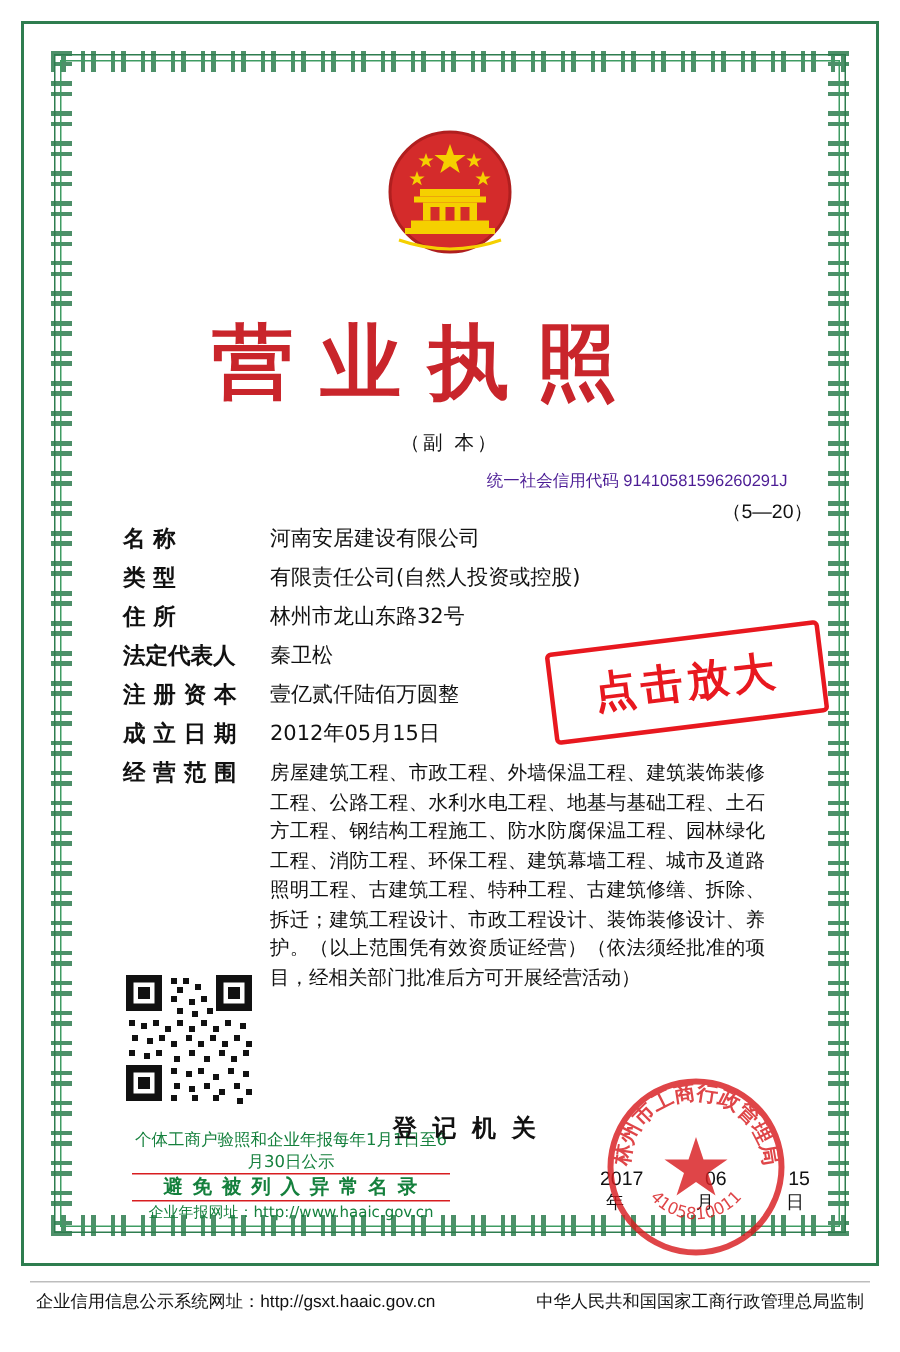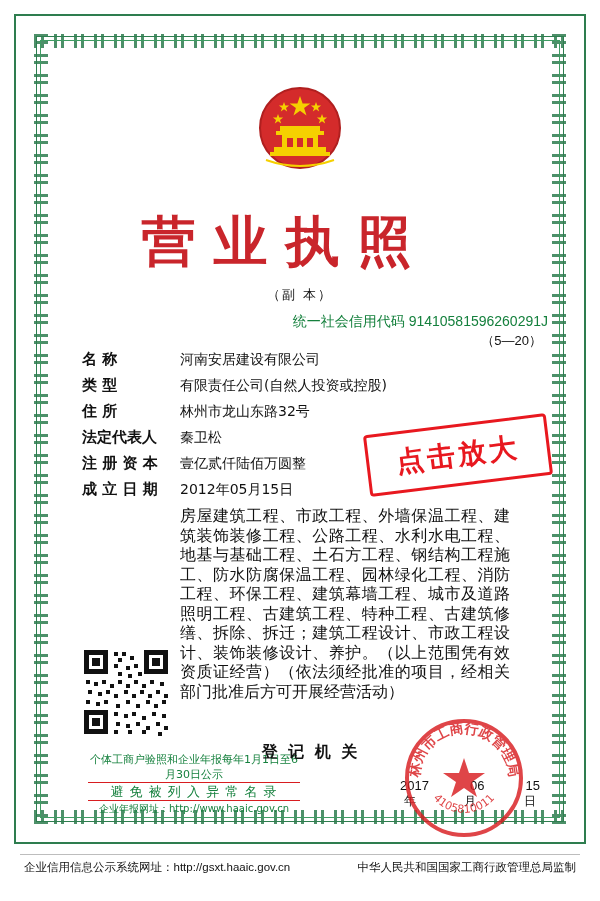--- a/index.html
+++ b/index.html
@@ -94,44 +94,44 @@
     text-align: center;
     font-family: "DejaVu Serif", serif;
     font-size: 13px;
     color: #111;
     letter-spacing: 2px;
   }
 
   
   .credit-code {
     position: absolute;
-    right: 52px;
+    right: 75px;
     top: 313px;
-    font-size: 14px;
-    color: #15803d;
+    font-size: 11px;
+    color: #4c1d95;
     white-space: nowrap;
   }
   .page-no {
     position: absolute;
     right: 58px;
     top: 332px;
     font-size: 13px;
     color: #111;
   }
 
   
   .fields {
     position: absolute;
     left: 82px;
     top: 350px;
     width: 440px;
   }
   .row {
     display: flex;
-    align-items: flex-end;
+    align-items: flex-start;
     margin-bottom: 7px;
   }
   .row-label {
     width: 84px;
     flex: 0 0 84px;
     font-size: 15px;
     font-weight: bold;
     color: #111;
     font-family: "DejaVu Sans", sans-serif;
     letter-spacing: 0;
@@ -139,21 +139,21 @@
     justify-content: space-between;
   }
   .row-value {
     font-size: 14px;
     color: #111;
     font-family: "DejaVu Sans", sans-serif;
     padding-left: 14px;
     line-height: 19px;
   }
   .scope-value {
-    font-size: 16px;
+    font-size: 13px;
     color: #111;
     font-family: "DejaVu Sans", sans-serif;
     padding-left: 14px;
     line-height: 19.5px;
     width: 330px;
     text-align: justify;
   }
 
   
   .zoom-badge {
@@ -191,21 +191,21 @@
     position: absolute;
     left: 88px;
     top: 752px;
     width: 212px;
     text-align: center;
     color: #15803d;
     font-family: "DejaVu Sans", sans-serif;
     line-height: 15px;
   }
   .warn .w1 { font-size: 11px; letter-spacing: 0px; }
-  .warn .w2 { font-size: 13px; font-weight: normal; letter-spacing: 1px; border-top:1px solid #d81d20; border-bottom:1px solid #d81d20; padding: 1px 0; }
+  .warn .w2 { font-size: 13px; font-weight: bold; letter-spacing: 1px; border-top:1px solid #d81d20; border-bottom:1px solid #d81d20; padding: 1px 0; }
   .warn .w3 { font-size: 10px; }
 
   
   .reg-authority {
     position: absolute;
     left: 0;
     top: 742px;
     width: 600px;
     text-align: center;
     font-size: 16px;

